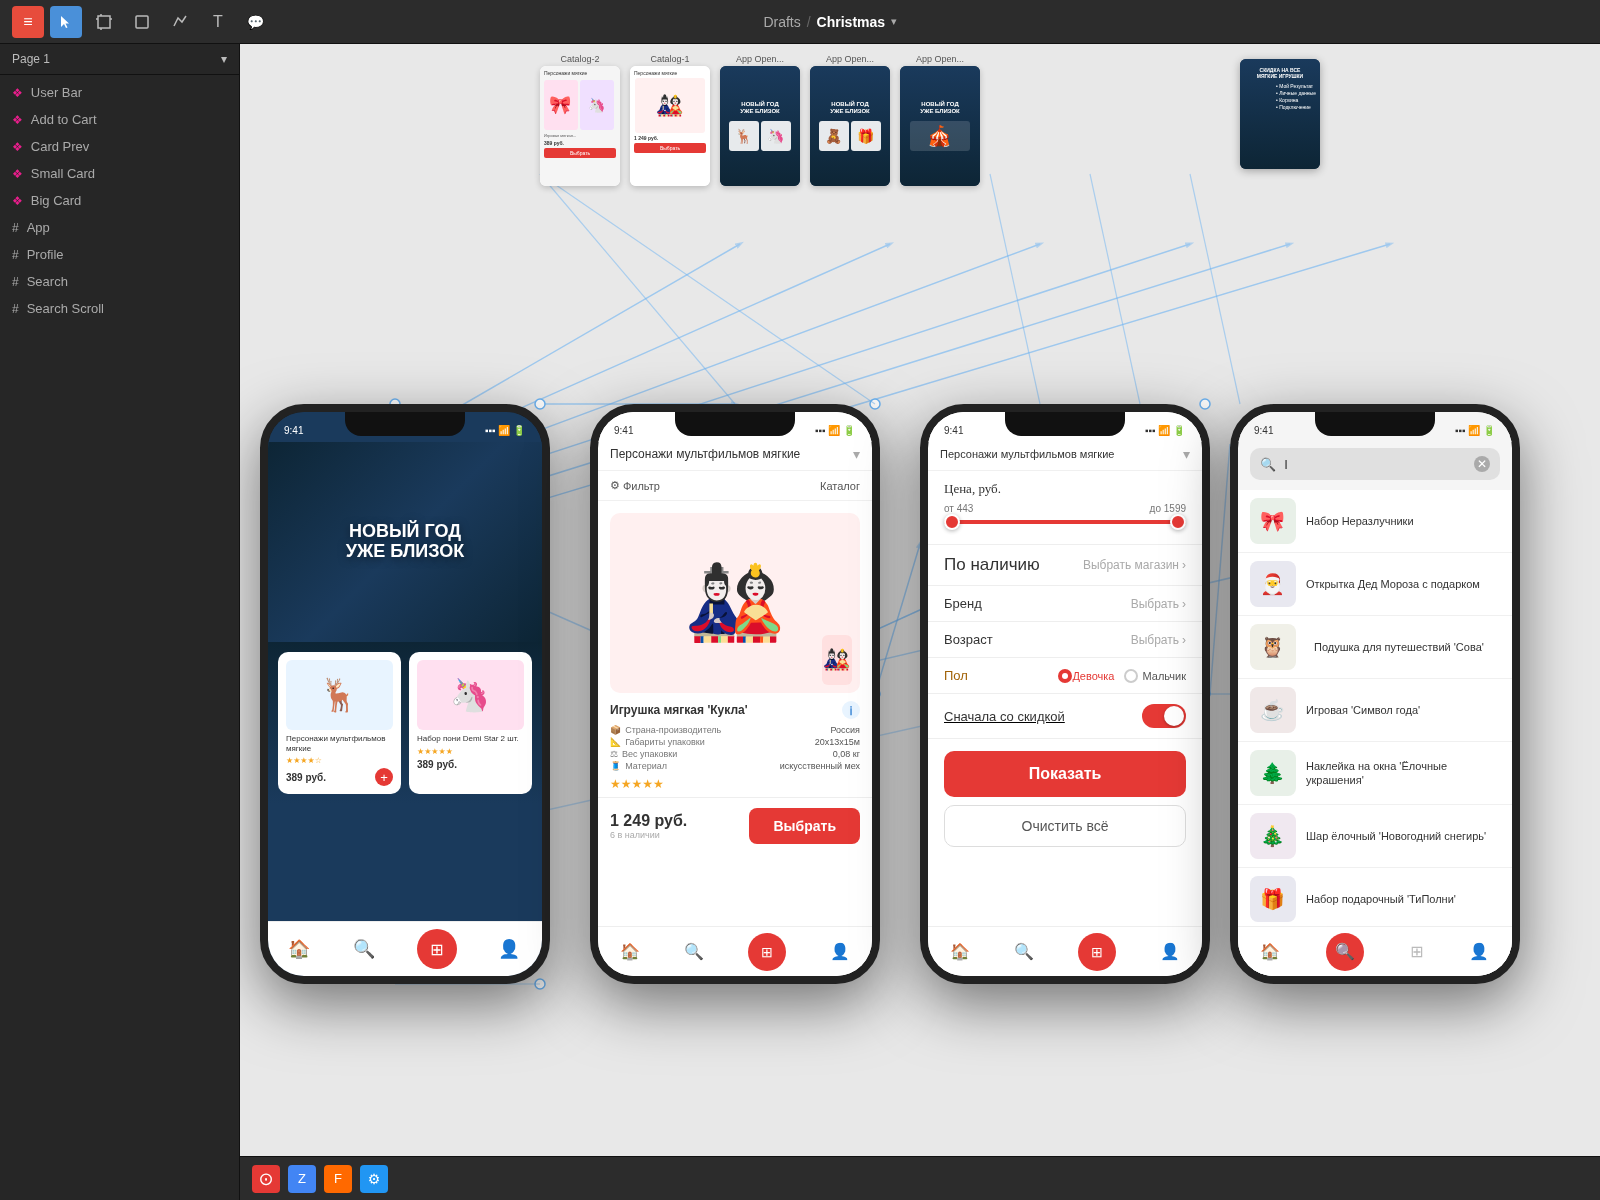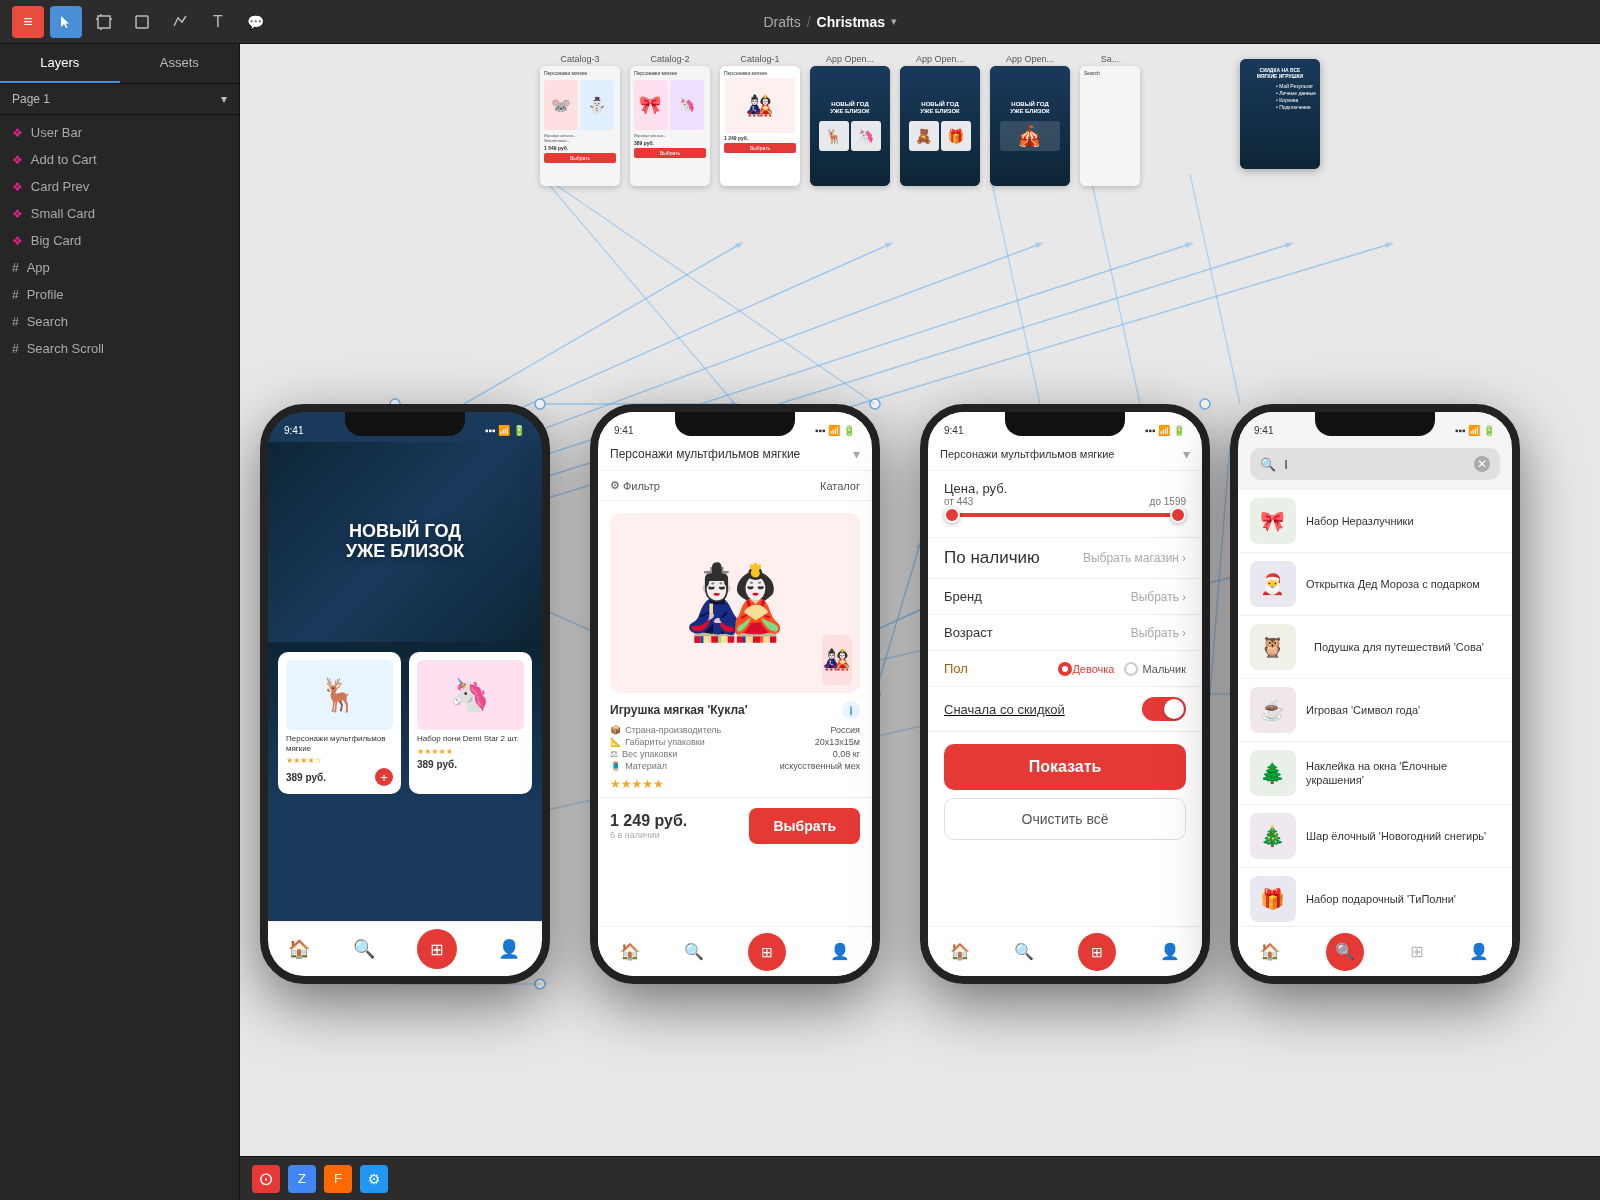--- a/index.html
+++ b/index.html
@@ -200,28 +200,20 @@
     <span style="color:#666;">/</span>
     <span class="project-name">Christmas</span>
     <span class="chevron">▾</span>
   </div>
   <div style="width:200px;"></div>
 </div>
 
 <div class="main-layout">
 
   <div class="sidebar">
-    <div class="sidebar-tabs">
-      <div class="sidebar-tab active">
-        <span>Layers</span>
-      </div>
-      <div class="sidebar-tab">
-        <span>Assets</span>
-      </div>
-    </div>
     <div class="sidebar-page-select">
       <span>Page 1</span>
       <span>▾</span>
     </div>
     <div class="sidebar-layers">
       <div class="layer-item">
         <span class="layer-icon-component">❖</span>
         <span>User Bar</span>
       </div>
       <div class="layer-item">
@@ -295,36 +287,20 @@
       <line x1="495" y1="360" x2="300" y2="130" stroke="#6db3f2" stroke-width="1.2" opacity="0.5"></line>
       <line x1="635" y1="360" x2="300" y2="130" stroke="#6db3f2" stroke-width="1.2" opacity="0.5"></line>
       <line x1="800" y1="360" x2="750" y2="130" stroke="#6db3f2" stroke-width="1.2" opacity="0.5"></line>
       <line x1="900" y1="360" x2="850" y2="130" stroke="#6db3f2" stroke-width="1.2" opacity="0.5"></line>
       <line x1="1000" y1="360" x2="950" y2="130" stroke="#6db3f2" stroke-width="1.2" opacity="0.5"></line>
       <line x1="155" y1="940" x2="300" y2="940" stroke="#6db3f2" stroke-width="1.2" opacity="0.5"></line>
     </svg>
 
     <div class="mini-frames-container">
       <div class="mini-frame-group">
-        <div class="mini-frame-label">Catalog-3</div>
-        <div class="mini-frame-box">
-          <div style="background:#f5f5f5;height:100%;padding:4px;">
-            <div style="font-size:5px;color:#333;margin-bottom:2px;">Персонажи мягкие</div>
-            <div style="display:flex;gap:2px;margin-top:4px;">
-              <div style="width:34px;height:50px;background:#ffe0e0;border-radius:3px;display:flex;align-items:center;justify-content:center;font-size:16px;">🐭</div>
-              <div style="width:34px;height:50px;background:#e0f0ff;border-radius:3px;display:flex;align-items:center;justify-content:center;font-size:16px;">⛄</div>
-            </div>
-            <div style="font-size:4px;color:#555;margin-top:3px;">Игровая мягкая...</div>
-            <div style="font-size:4px;color:#555;">Фиолетовая...</div>
-            <div style="font-size:5px;font-weight:700;color:#333;margin-top:2px;">1 549 руб.</div>
-            <div style="background:#e53935;color:white;font-size:5px;border-radius:2px;padding:2px 4px;margin-top:2px;text-align:center;">Выбрать</div>
-          </div>
-        </div>
-      </div>
-      <div class="mini-frame-group">
         <div class="mini-frame-label">Catalog-2</div>
         <div class="mini-frame-box">
           <div style="background:#f5f5f5;height:100%;padding:4px;">
             <div style="font-size:5px;color:#333;margin-bottom:2px;">Персонажи мягкие</div>
             <div style="display:flex;gap:2px;margin-top:4px;">
               <div style="width:34px;height:50px;background:#ffe0f0;border-radius:3px;display:flex;align-items:center;justify-content:center;font-size:18px;">🎀</div>
               <div style="width:34px;height:50px;background:#f0e0ff;border-radius:3px;display:flex;align-items:center;justify-content:center;font-size:14px;">🦄</div>
             </div>
             <div style="font-size:4px;color:#555;margin-top:3px;">Игровая мягкая...</div>
             <div style="font-size:5px;font-weight:700;color:#333;margin-top:2px;">389 руб.</div>
@@ -372,28 +348,20 @@
         <div class="mini-frame-box dark">
           <div style="background:linear-gradient(to bottom, #1a3a5c, #0d2535);height:100%;padding:4px;display:flex;flex-direction:column;align-items:center;justify-content:center;">
             <div style="color:white;font-size:6px;font-weight:900;text-align:center;line-height:1.2;text-transform:uppercase;">НОВЫЙ ГОД<br>УЖЕ БЛИЗОК</div>
             <div style="display:flex;gap:2px;margin-top:6px;">
               <div style="width:60px;height:30px;background:rgba(255,255,255,0.15);border-radius:3px;display:flex;align-items:center;justify-content:center;font-size:20px;">🎪</div>
             </div>
           </div>
         </div>
       </div>
 
-      <div class="mini-frame-group">
-        <div class="mini-frame-label">Sa...</div>
-        <div class="mini-frame-box" style="width:60px;">
-          <div style="background:#f5f5f5;height:100%;padding:4px;">
-            <div style="font-size:5px;color:#333;margin-bottom:2px;">Search</div>
-          </div>
-        </div>
-      </div>
     </div>
 
     <div class="promo-mini" style="right:280px; top:15px;">
       <div style="background:linear-gradient(to bottom,#1a3a5c,#0d2535);width:100%;height:100%;padding:4px;position:relative;">
         <div style="font-size:5px;color:white;font-weight:700;text-align:center;padding-top:4px;">СКИДКА НА ВСЕ<br>МЯГКИЕ ИГРУШКИ</div>
         <div style="position:absolute;right:4px;top:24px;">
           <div style="font-size:5px;color:white;line-height:1.4;">• Мой Результат</div>
           <div style="font-size:5px;color:white;line-height:1.4;">• Личные данные</div>
           <div style="font-size:5px;color:white;line-height:1.4;">• Корзина</div>
           <div style="font-size:5px;color:white;line-height:1.4;">• Подключение</div>
@@ -530,21 +498,21 @@
         <div class="phone-status-bar" style="color:#333;background:white;">
           <span>9:41</span>
           <span>▪▪▪ 📶 🔋</span>
         </div>
         <div style="padding:4px 12px 8px;display:flex;align-items:center;justify-content:space-between;border-bottom:1px solid #f0f0f0;">
           <span style="font-size:11px;color:#333;">Персонажи мультфильмов мягкие</span>
           <span style="color:#aaa;font-size:14px;">▾</span>
         </div>
 
         <div style="padding:10px 16px;border-bottom:1px solid #eee;">
-          <div style="font-size:13px;color:#333;">Цена, руб.</div>
+          <div style="font-size:13px;color:#333;margin-bottom:6px;font-family:Liberation Serif, serif;">Цена, руб.</div>
           <div style="display:flex;justify-content:space-between;font-size:10px;color:#777;margin-bottom:6px;">
             <span>от 443</span>
             <span>до 1599</span>
           </div>
           <div style="position:relative;height:4px;background:#e53935;border-radius:2px;margin-bottom:10px;">
             <div style="position:absolute;left:0;top:-6px;width:16px;height:16px;background:#e53935;border-radius:50%;border:2px solid white;box-shadow:0 1px 4px rgba(0,0,0,0.3);"></div>
             <div style="position:absolute;right:0;top:-6px;width:16px;height:16px;background:#e53935;border-radius:50%;border:2px solid white;box-shadow:0 1px 4px rgba(0,0,0,0.3);"></div>
           </div>
         </div>
 

